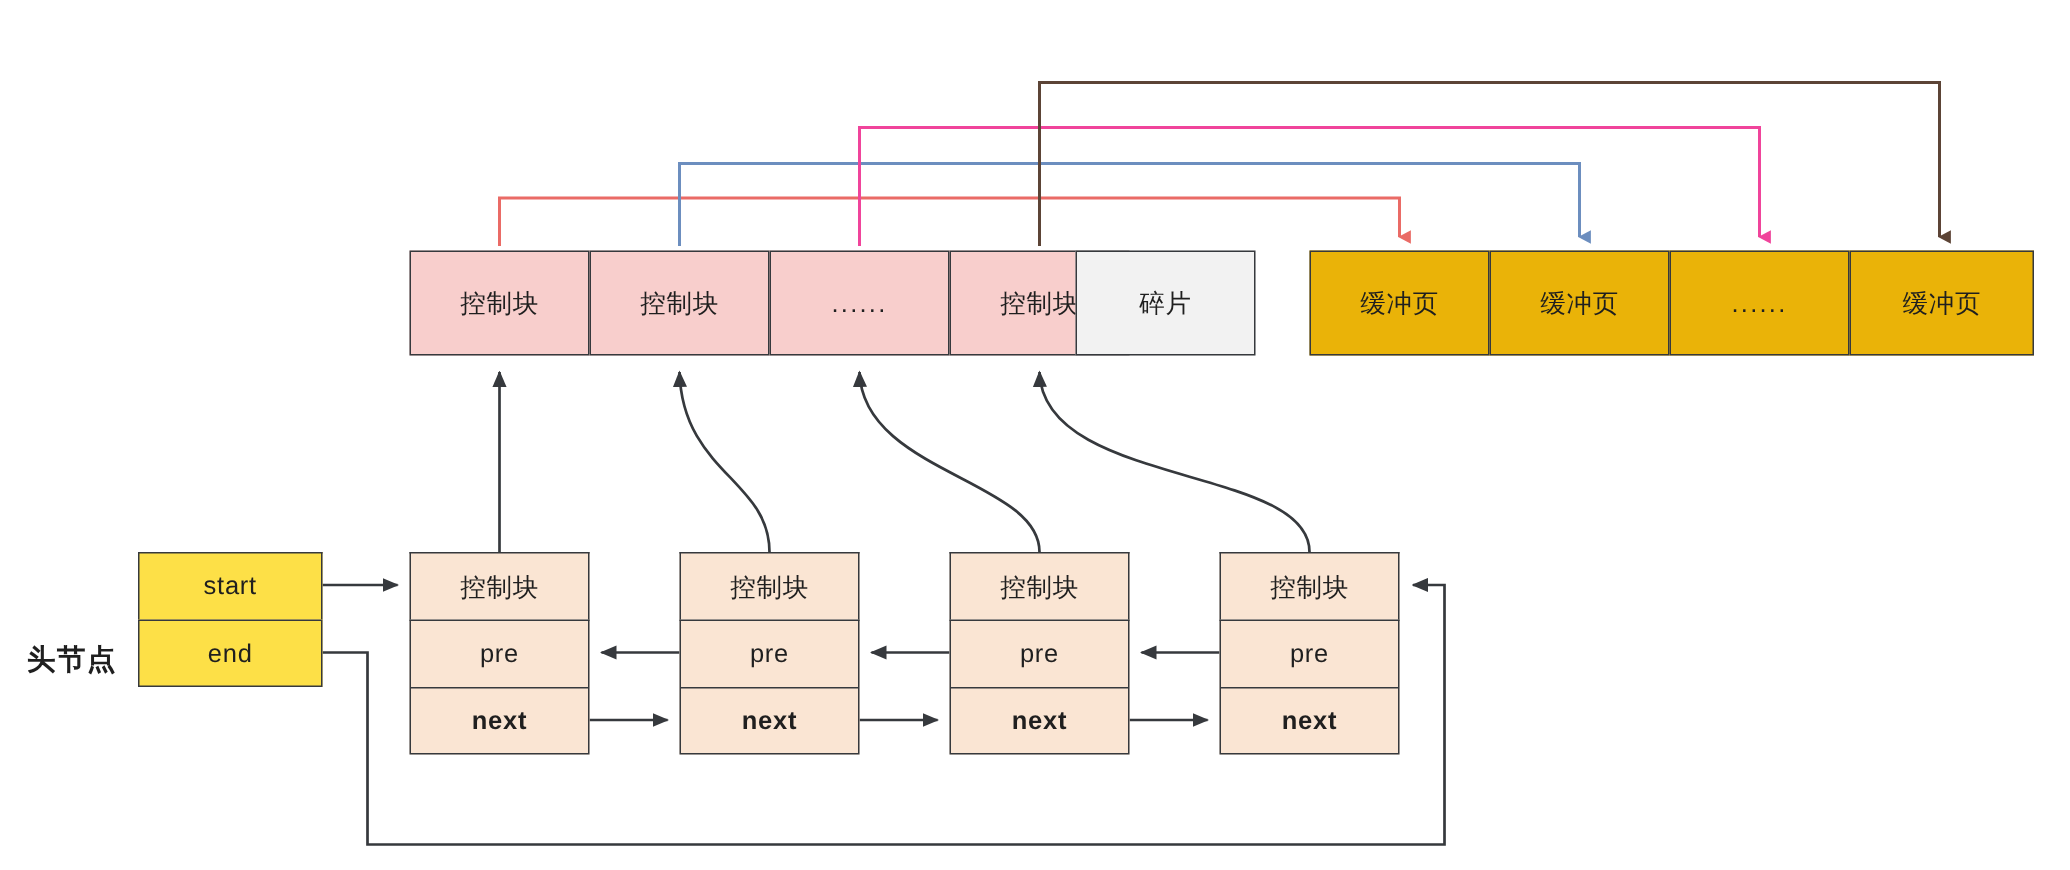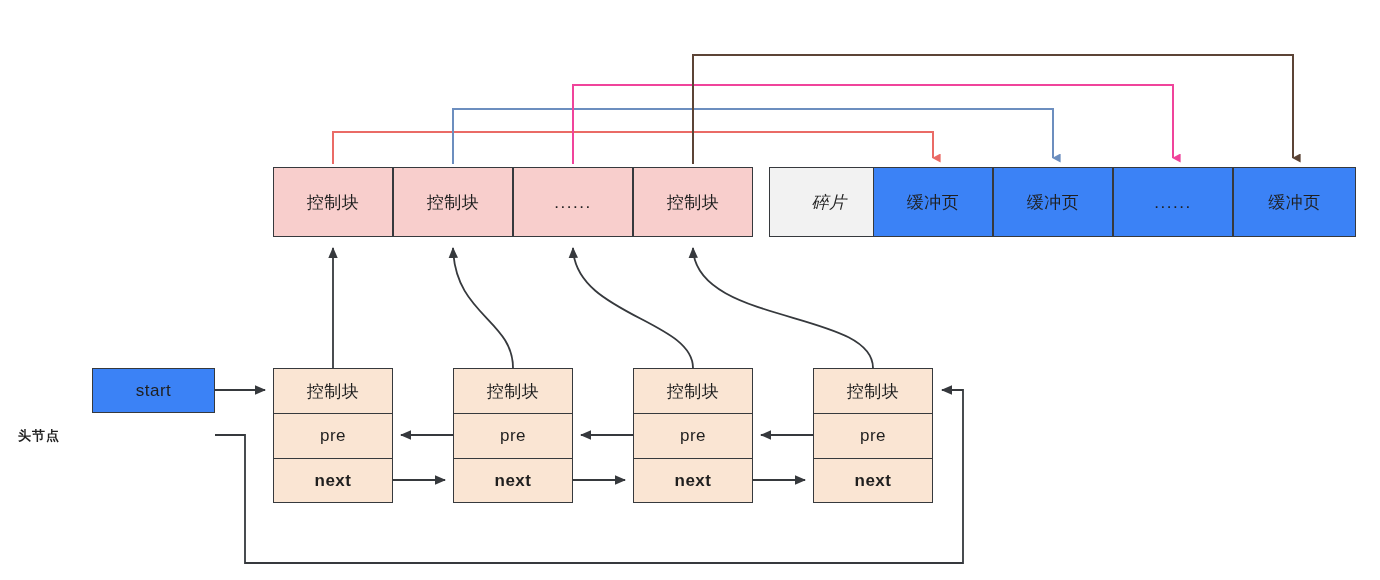--- a/index.html
+++ b/index.html
@@ -35,21 +35,21 @@
     align-items: center;
     justify-content: center;
     font-size: 17px;
     line-height: 1;
     letter-spacing: 0.5px;
     white-space: nowrap;
   }
   .mem-cell { height: 70px; }
   .mem-ctrl  { background: #f8cecc; }
   .mem-frag  { background: #f2f2f2; }
-  .mem-buf   { background: #3b82f6; }
+  .mem-buf   { background: #eab308; }
   .node {
     position: absolute;
     width: 120px;
   }
   .node-row {
     position: relative;
     box-sizing: border-box;
     width: 120px;
     height: 45px;
     border: 1.6px solid #36393d;
@@ -63,33 +63,33 @@
     white-space: nowrap;
   }
   .node-row:last-child { border-bottom: 1.6px solid #36393d; font-weight: bold; }
   .head-row {
     position: relative;
     box-sizing: border-box;
     width: 123px;
     height: 45px;
     border: 1.6px solid #36393d;
     border-bottom: none;
-    background: #3b82f6;
+    background: #fde047;
     display: flex;
     align-items: center;
     justify-content: center;
     font-size: 17px;
     letter-spacing: 0.5px;
     white-space: nowrap;
     text-align: center;
   }
   .head-row:last-child { border-bottom: 1.6px solid #36393d; }
   .head-label {
     position: absolute;
-    font-size: 13px;
+    font-size: 19px;
     font-weight: bold;
     letter-spacing: 1px;
     white-space: nowrap;
   }
   .dots { letter-spacing: 1.5px; }
 </style>
 </head>
 <body>
 
 <div id="stage">
@@ -174,21 +174,21 @@
     </div>
     <div class="box mem-cell mem-ctrl" style="left:393px; top:167px; width:120px;">
       <span>控制块</span>
     </div>
     <div class="box mem-cell mem-ctrl" style="left:513px; top:167px; width:120px;">
       <span class="dots">......</span>
     </div>
     <div class="box mem-cell mem-ctrl" style="left:633px; top:167px; width:120px;">
       <span>控制块</span>
     </div>
-    <div class="box mem-cell mem-frag" style="left:769px; top:167px; width:120px;font-style:italic;">
+    <div class="box mem-cell mem-frag" style="left:717px; top:167px; width:120px;">
       <span>碎片</span>
     </div>
     <div class="box mem-cell mem-buf" style="left:873px; top:167px; width:120px;">
       <span>缓冲页</span>
     </div>
     <div class="box mem-cell mem-buf" style="left:993px; top:167px; width:120px;">
       <span>缓冲页</span>
     </div>
     <div class="box mem-cell mem-buf" style="left:1113px; top:167px; width:120px;">
       <span class="dots">......</span>
@@ -197,20 +197,23 @@
       <span>缓冲页</span>
     </div>
   </div>
 
   <div class="head-label" style="left:18px; top:427px;">头节点</div>
 
   <div style="position:absolute; left:92px; top:368px;">
     <div class="head-row">
       <span>start</span>
     </div>
+    <div class="head-row">
+      <span>end</span>
+    </div>
   </div>
 
   <div class="node" style="left:273px; top:368px;">
     <div class="node-row">
       <span>控制块</span>
     </div>
     <div class="node-row">
       <span>pre</span>
     </div>
     <div class="node-row">

